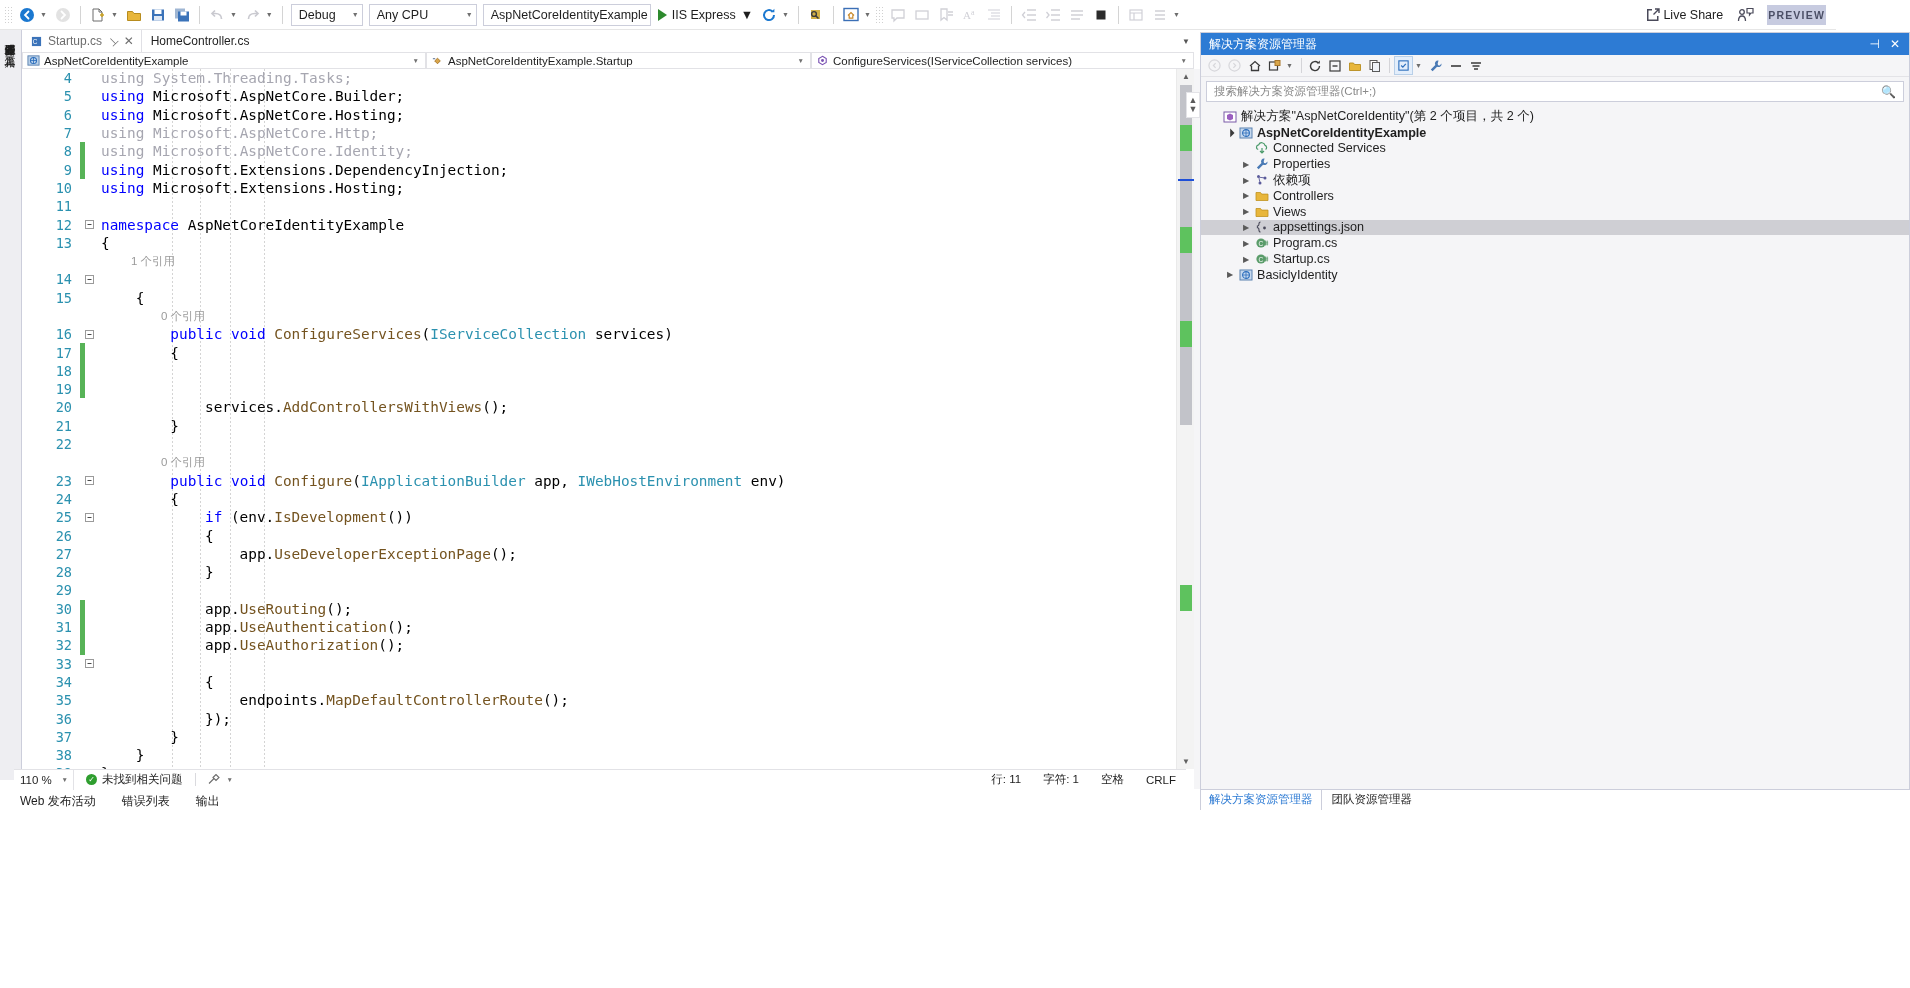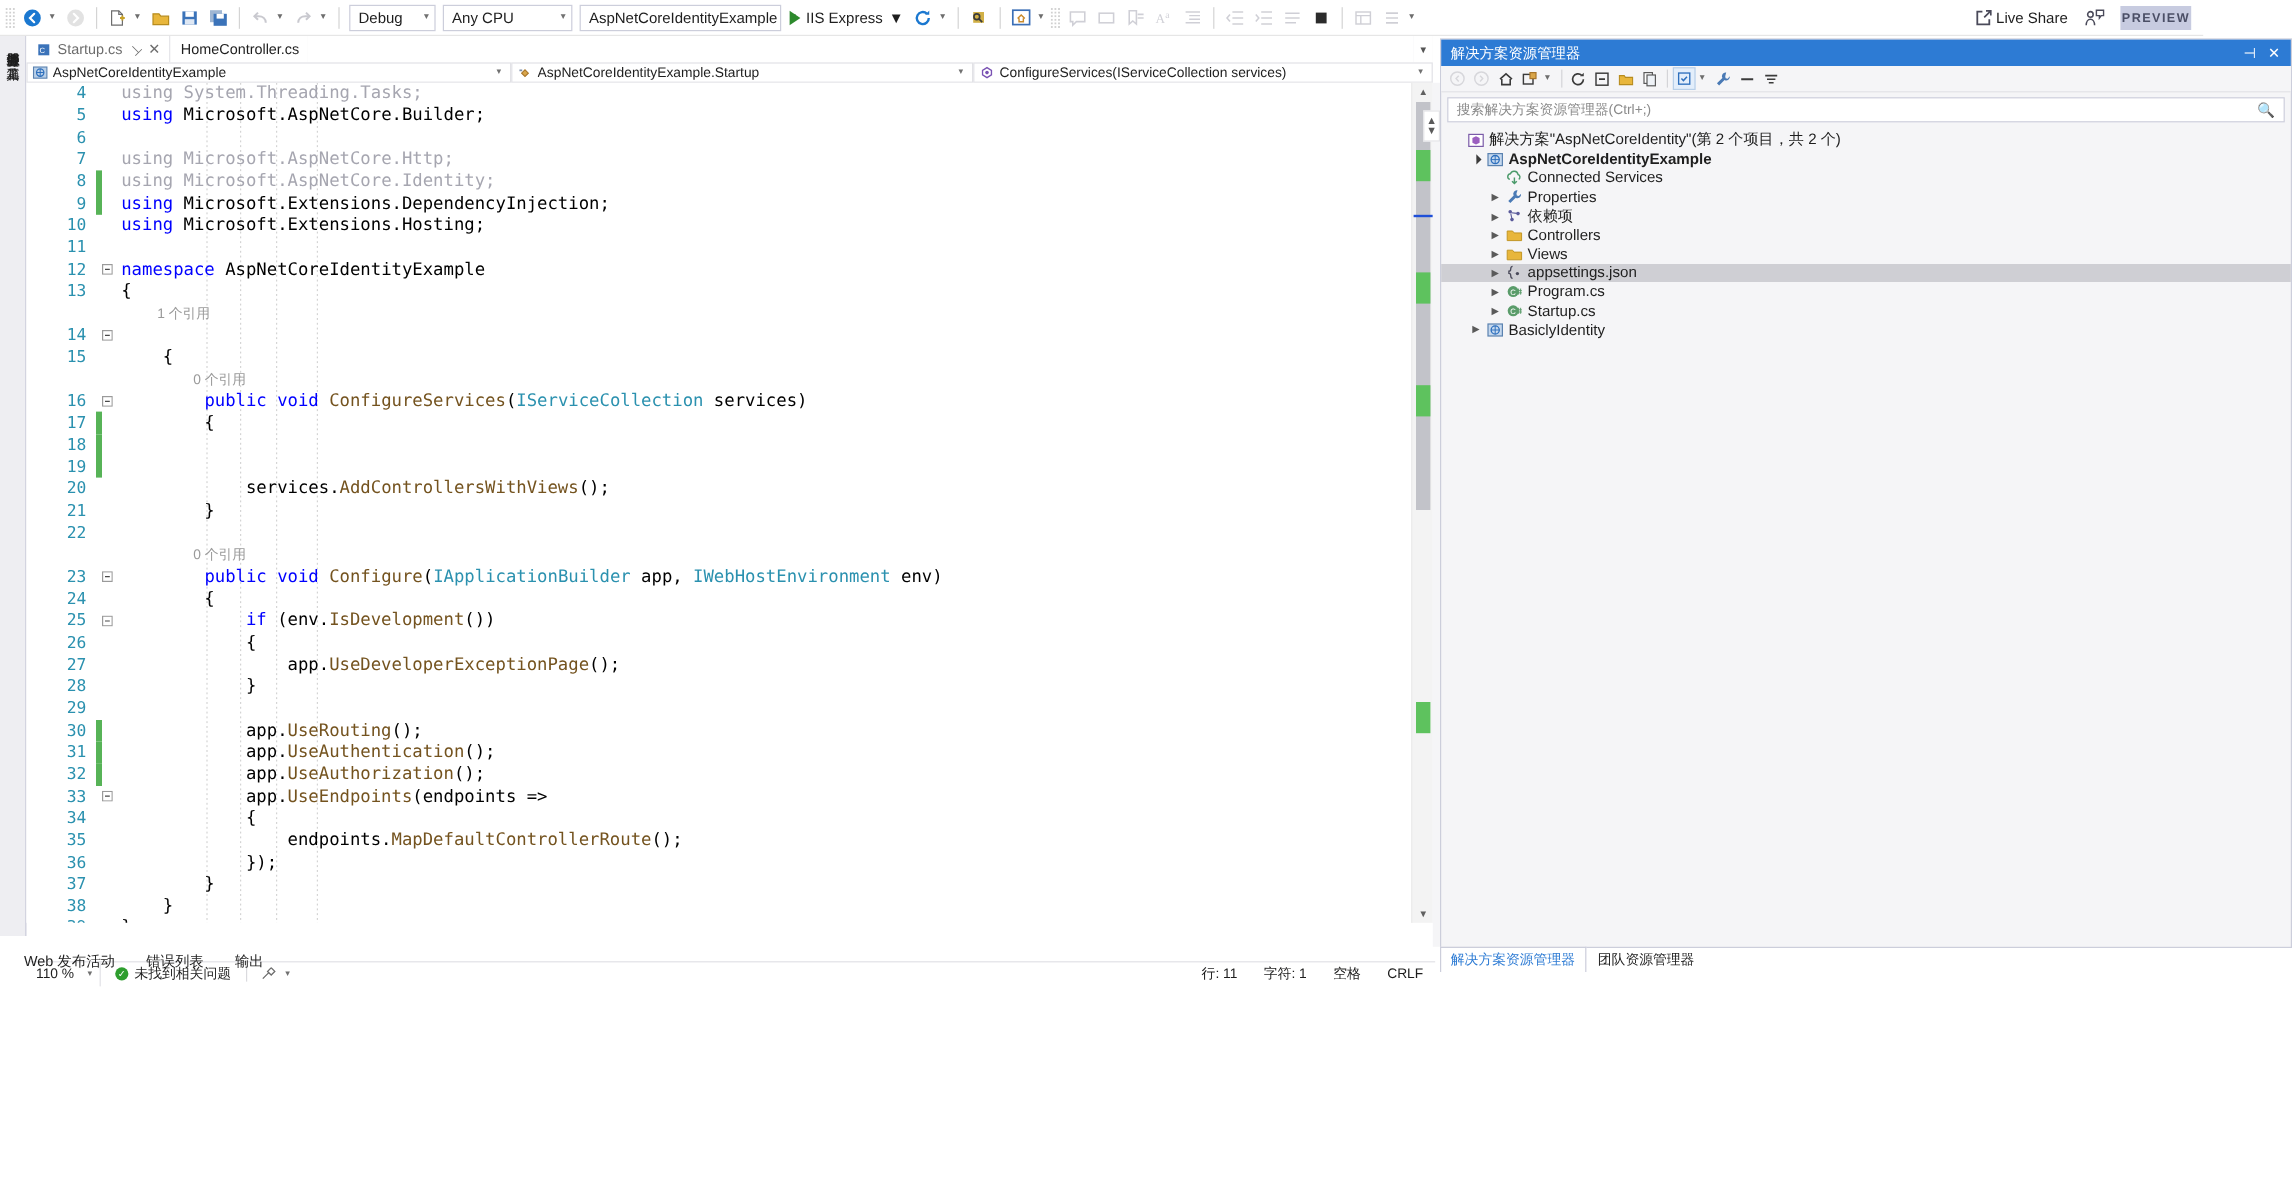--- a/index.html
+++ b/index.html
@@ -131,23 +131,23 @@
     display: flex; align-items: center; justify-content: center; font-size: 8px; color: #606060;
   }
   .ed-scroll .sb-up { top: 0; }
   .ed-scroll .sb-dn { bottom: 0; }
   .ed-thumb { position: absolute; left: 3px; top: 16px; width: 12px; height: 340px; background: #c2c3c9; }
   .ed-mark { position: absolute; left: 3px; width: 12px; height: 26px; background: #5ec25e; }
   .ed-mark-cur { position: absolute; left: 1px; width: 16px; height: 2px; background: #1e4fd8; }
 
   
   .ed-status {
-    position: absolute; left: 24px; top: 769px; width: 1172px; height: 20px;
+    position: absolute; left: 14px; top: 769px; width: 1172px; height: 20px;
     background: #ffffff; border-top: 1px solid #e2e2e6;
-    display: flex; align-items: center; font-size: 11.5px; color: #1e1e1e; margin-top: 32px;
+    display: flex; align-items: center; font-size: 11.5px; color: #1e1e1e;
   }
   .zoombox { width: 60px; height: 20px; display: flex; align-items: center; border-right: 1px solid #e2e2e6; }
   .zoombox .zv { padding-left: 6px; }
   .zoombox .za { font-size: 6.5px; color: #717171; margin-left: auto; padding-right: 5px; }
   .issues { display: flex; align-items: center; gap: 5px; padding: 0 12px; }
   .ok-dot { width: 11px; height: 11px; border-radius: 50%; background: #2e9e2e; color: #fff;
             font-size: 8px; display: flex; align-items: center; justify-content: center; }
   .es-sep { width: 1px; height: 13px; background: #dadade; }
   .es-right { margin-left: auto; display: flex; align-items: center; gap: 22px; padding-right: 10px; }
 
@@ -465,21 +465,21 @@
   </div>
 
   <div class="editor">
     <div class="guide" style="left:150px"></div>
     <div class="guide" style="left:178px"></div>
     <div class="guide" style="left:208px"></div>
     <div class="guide" style="left:242px"></div>
     <div class="code-rows" id="code-rows">
         <div class="row"><span class="gutter-num">4</span><span class="chg-bar chg-none"></span><span class="fold"></span><span class="codetext"><span class="kwg">using</span> <span class="gray">System.Threading.Tasks;</span></span></div>
         <div class="row"><span class="gutter-num">5</span><span class="chg-bar chg-none"></span><span class="fold"></span><span class="codetext"><span class="kw">using</span> Microsoft.AspNetCore.Builder;</span></div>
-        <div class="row"><span class="gutter-num">6</span><span class="chg-bar chg-none"></span><span class="fold"></span></div>
+        <div class="row"><span class="gutter-num">6</span><span class="chg-bar chg-none"></span><span class="fold"></span><span class="codetext"><span class="kw">using</span> Microsoft.AspNetCore.Hosting;</span></div>
         <div class="row"><span class="gutter-num">7</span><span class="chg-bar chg-none"></span><span class="fold"></span><span class="codetext"><span class="kwg">using</span> <span class="gray">Microsoft.AspNetCore.Http;</span></span></div>
         <div class="row"><span class="gutter-num">8</span><span class="chg-bar chg-green"></span><span class="fold"></span><span class="codetext"><span class="kwg">using</span> <span class="gray">Microsoft.AspNetCore.Identity;</span></span></div>
         <div class="row"><span class="gutter-num">9</span><span class="chg-bar chg-green"></span><span class="fold"></span><span class="codetext"><span class="kw">using</span> Microsoft.Extensions.DependencyInjection;</span></div>
         <div class="row"><span class="gutter-num">10</span><span class="chg-bar chg-none"></span><span class="fold"></span><span class="codetext"><span class="kw">using</span> Microsoft.Extensions.Hosting;</span></div>
         <div class="row"><span class="gutter-num">11</span><span class="chg-bar chg-none"></span><span class="fold"></span><span class="codetext"></span></div>
         <div class="row"><span class="gutter-num">12</span><span class="chg-bar chg-none"></span><span class="fold"><svg width="9" height="9" viewBox="0 0 9 9">
               <rect x="0.5" y="0.5" width="8" height="8" fill="#fff" stroke="#9a9a9a"></rect>
               <path d="M2.5 4.5h4" stroke="#4a4a4a" stroke-width="1"></path>
             </svg></span><span class="codetext"><span class="kw">namespace</span> AspNetCoreIdentityExample</span></div>
         <div class="row"><span class="gutter-num">13</span><span class="chg-bar chg-none"></span><span class="fold"></span><span class="codetext">{</span></div>
@@ -513,21 +513,21 @@
         <div class="row"><span class="gutter-num">26</span><span class="chg-bar chg-none"></span><span class="fold"></span><span class="codetext">            {</span></div>
         <div class="row"><span class="gutter-num">27</span><span class="chg-bar chg-none"></span><span class="fold"></span><span class="codetext">                app.<span class="mth">UseDeveloperExceptionPage</span>();</span></div>
         <div class="row"><span class="gutter-num">28</span><span class="chg-bar chg-none"></span><span class="fold"></span><span class="codetext">            }</span></div>
         <div class="row"><span class="gutter-num">29</span><span class="chg-bar chg-none"></span><span class="fold"></span><span class="codetext"></span></div>
         <div class="row"><span class="gutter-num">30</span><span class="chg-bar chg-green"></span><span class="fold"></span><span class="codetext">            app.<span class="mth">UseRouting</span>();</span></div>
         <div class="row"><span class="gutter-num">31</span><span class="chg-bar chg-green"></span><span class="fold"></span><span class="codetext">            app.<span class="mth">UseAuthentication</span>();</span></div>
         <div class="row"><span class="gutter-num">32</span><span class="chg-bar chg-green"></span><span class="fold"></span><span class="codetext">            app.<span class="mth">UseAuthorization</span>();</span></div>
         <div class="row"><span class="gutter-num">33</span><span class="chg-bar chg-none"></span><span class="fold"><svg width="9" height="9" viewBox="0 0 9 9">
               <rect x="0.5" y="0.5" width="8" height="8" fill="#fff" stroke="#9a9a9a"></rect>
               <path d="M2.5 4.5h4" stroke="#4a4a4a" stroke-width="1"></path>
-            </svg></span><span class="codetext">            app.<span class="mth">UseEndpoints</span>(endpoints =&gt;</span></div>
+            </svg></span></div>
         <div class="row"><span class="gutter-num">34</span><span class="chg-bar chg-none"></span><span class="fold"></span><span class="codetext">            {</span></div>
         <div class="row"><span class="gutter-num">35</span><span class="chg-bar chg-none"></span><span class="fold"></span><span class="codetext">                endpoints.<span class="mth">MapDefaultControllerRoute</span>();</span></div>
         <div class="row"><span class="gutter-num">36</span><span class="chg-bar chg-none"></span><span class="fold"></span><span class="codetext">            });</span></div>
         <div class="row"><span class="gutter-num">37</span><span class="chg-bar chg-none"></span><span class="fold"></span><span class="codetext">        }</span></div>
         <div class="row"><span class="gutter-num">38</span><span class="chg-bar chg-none"></span><span class="fold"></span><span class="codetext">    }</span></div>
         <div class="row"><span class="gutter-num">39</span><span class="chg-bar chg-none"></span><span class="fold"></span><span class="codetext">}</span></div>
       </div>
   </div>
 
   <div class="ed-scroll">

